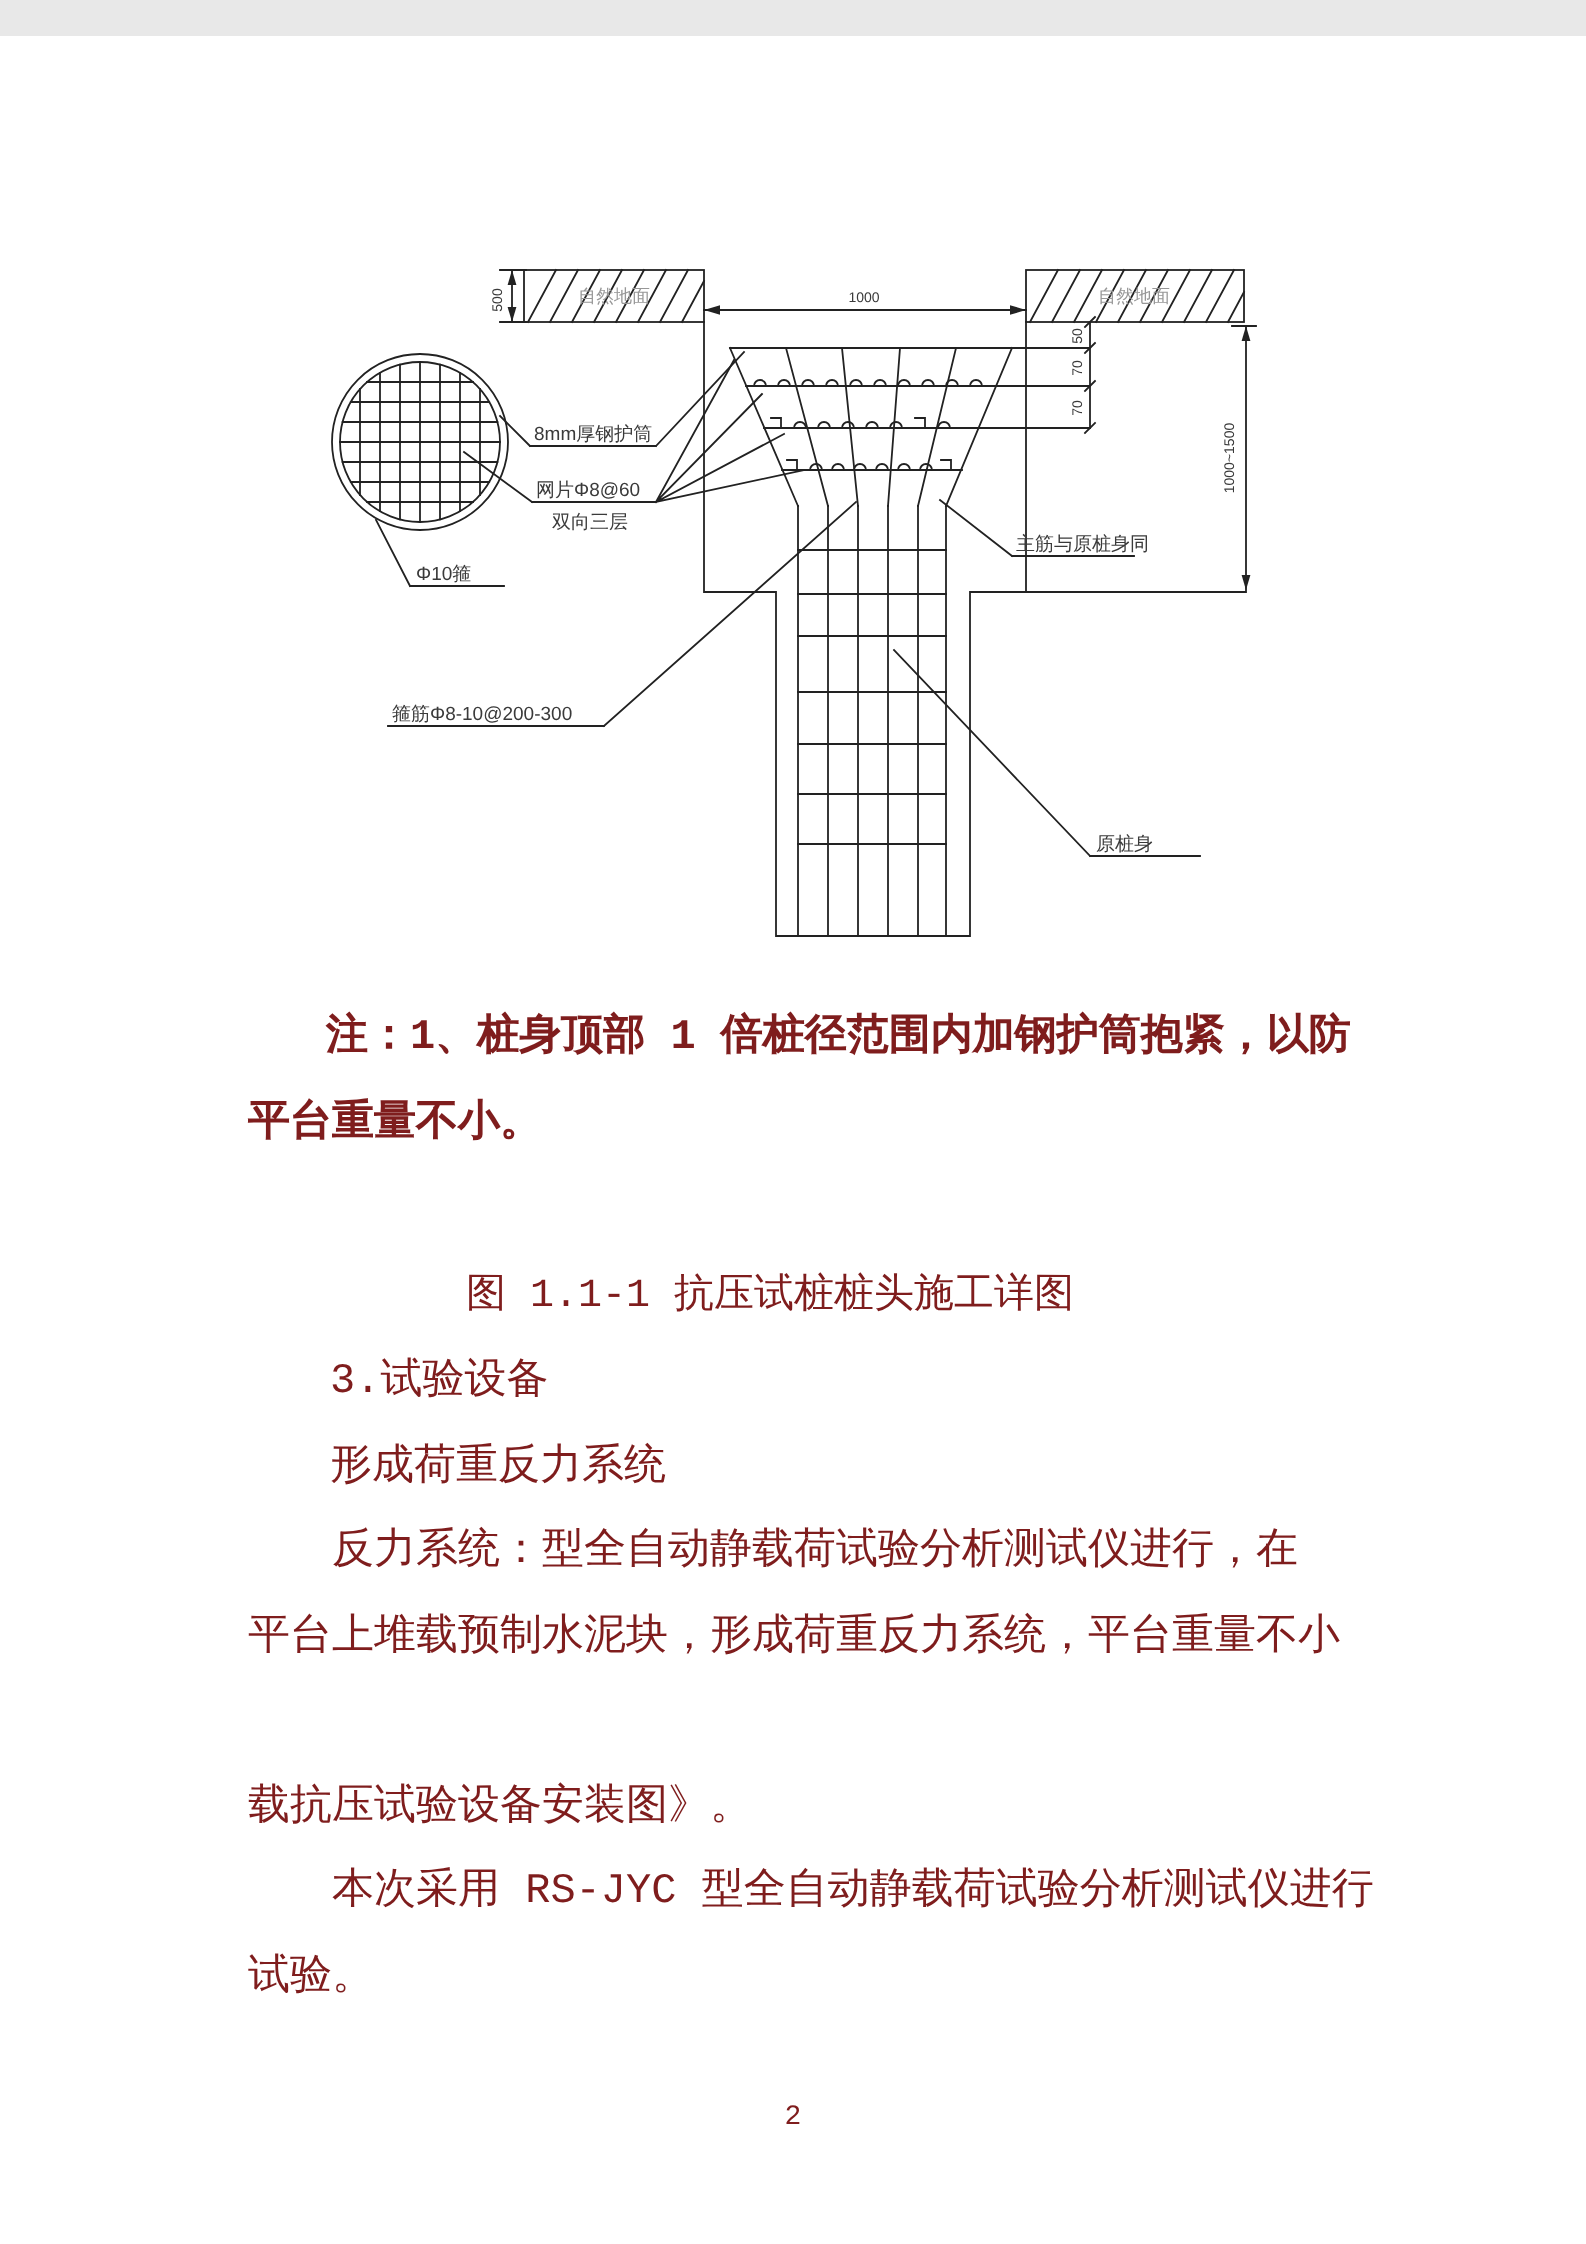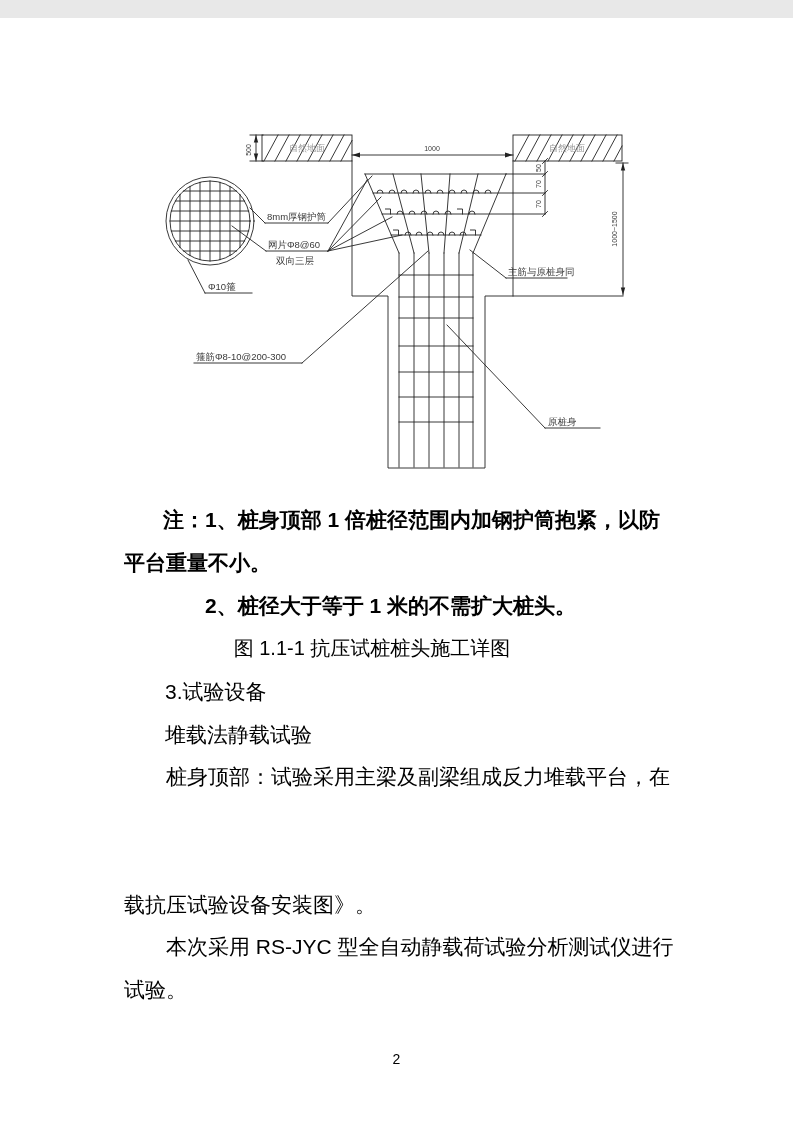--- a/index.html
+++ b/index.html
@@ -10,25 +10,25 @@
     background:#ffffff;
     overflow:hidden;
     font-family:"Liberation Serif","DejaVu Serif",serif;
   }
   .diagram{
     position:absolute;left:130px;top:100px;
   }
   .t{
     position:absolute;
     font-size:21px;line-height:23px;
-    color:#000000;white-space:pre;
-    font-family:Liberation Sans, sans-serif;
+    color:#7f1d1d;white-space:pre;
+    font-family:Liberation Mono, monospace;
   }
   .bold{font-weight:700;}
-  .caption{left:0;width:744px;text-align:center;}
+  .caption{left:0;width:744px;text-align:center;padding-left:13px;}
   .pageno{left:0;top:1030px;width:793px;text-align:center;font-size:14px;}
   svg text{
     font-family:"Liberation Sans","DejaVu Sans",sans-serif;
     fill:#3a3a3a;
   }
   .lbl{font-size:9.5px;}
   .dim{font-size:7px;}
   .gnd{font-size:9px;fill:#979797;}
 </style>
 </head>
@@ -142,27 +142,27 @@
     <text class="lbl" x="138" y="130">网片Φ8@60</text>
     <text class="lbl" x="146" y="146">双向三层</text>
     <text class="lbl" x="78" y="172">Φ10箍</text>
     <text class="lbl" x="66" y="242">箍筋Φ8-10@200-300</text>
     <text class="lbl" x="378" y="157">主筋与原桩身同</text>
     <text class="lbl" x="418" y="307">原桩身</text>
   </svg>
 
   <div class="t bold" style="left:163px;top:490px">注：1、桩身顶部 1 倍桩径范围内加钢护筒抱紧，以防</div>
   <div class="t bold" style="left:124px;top:533px">平台重量不小。</div>
-  <div class="t bold" style="left:205px;top:576px">2、桩径大于等于 1 米的不需扩大桩头。</div>
 
   <div class="t caption" style="top:619px;font-size:20px">图 1.1-1 抗压试桩桩头施工详图</div>
 
   <div class="t" style="left:165px;top:662px">3.试验设备</div>
-  <div class="t" style="left:165px;top:705px">堆载法静载试验</div>
+  <div class="t" style="left:165px;top:705px">形成荷重反力系统</div>
 
-  <div class="t" style="left:166px;top:747px">桩身顶部：试验采用主梁及副梁组成反力堆载平台，在</div>
+  <div class="t" style="left:166px;top:747px">反力系统：型全自动静载荷试验分析测试仪进行，在</div>
+  <div class="t" style="left:124px;top:790px">平台上堆载预制水泥块，形成荷重反力系统，平台重量不小</div>
   <div class="t" style="left:166px;top:917px">本次采用 RS-JYC 型全自动静载荷试验分析测试仪进行</div>
 
   <div class="t" style="left:124px;top:875px">载抗压试验设备安装图》。</div>
   <div class="t" style="left:124px;top:960px">试验。</div>
 
   <div class="t pageno">2</div>
 </div>
 
 </body></html>

